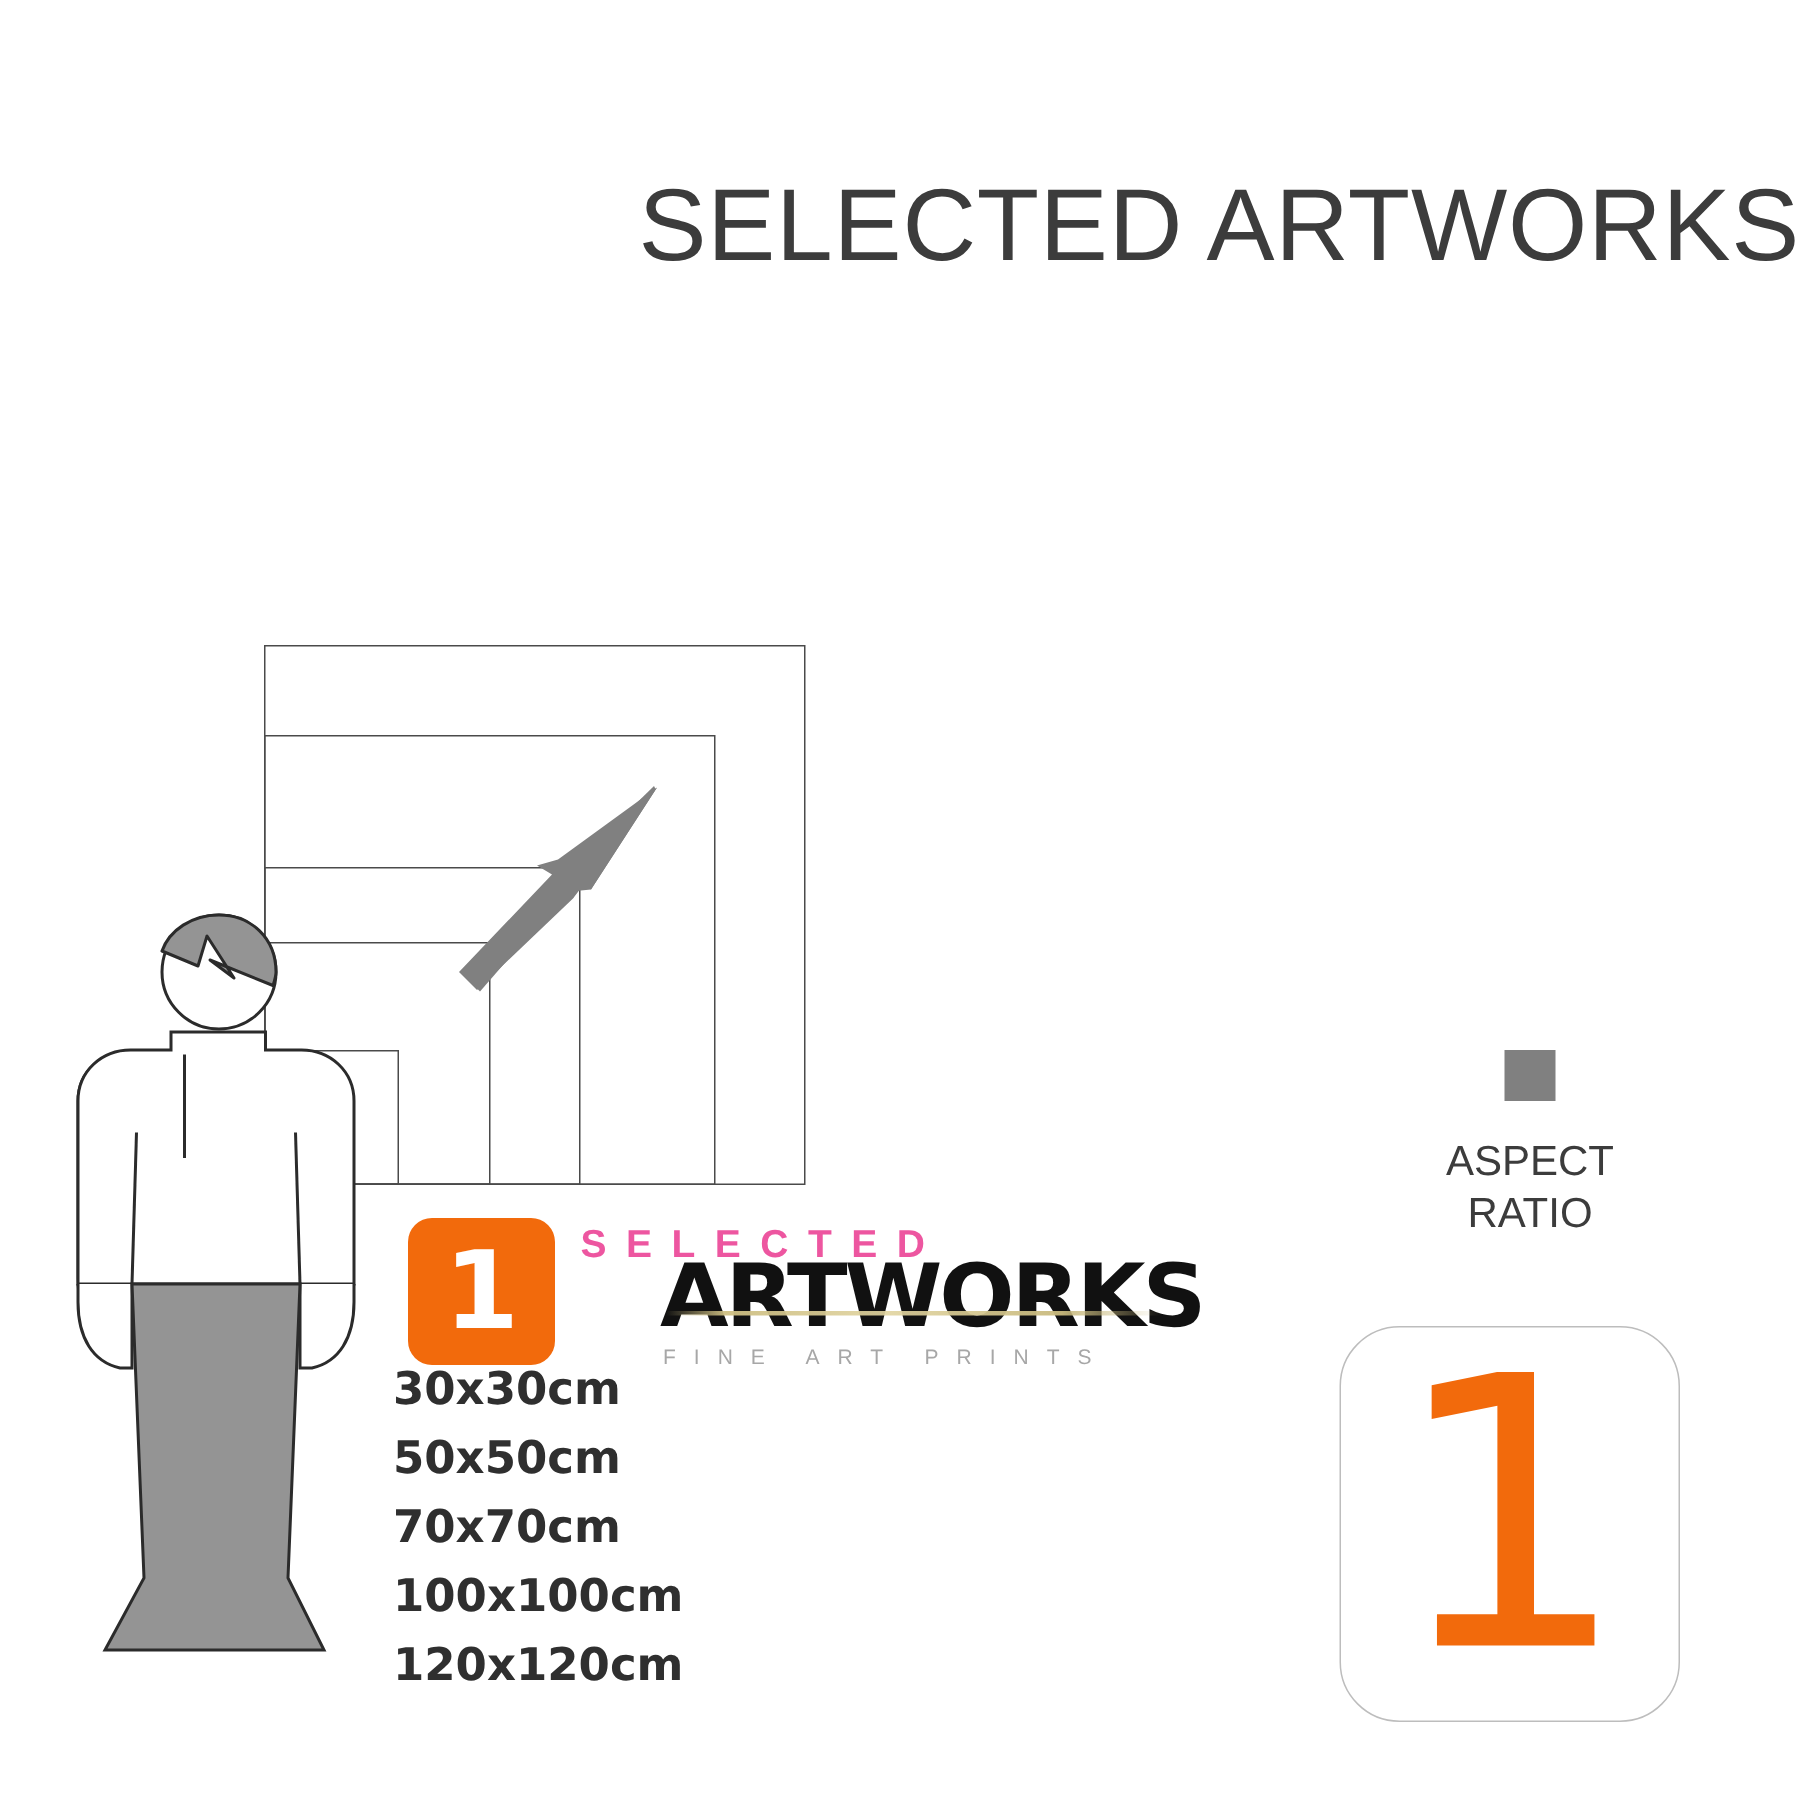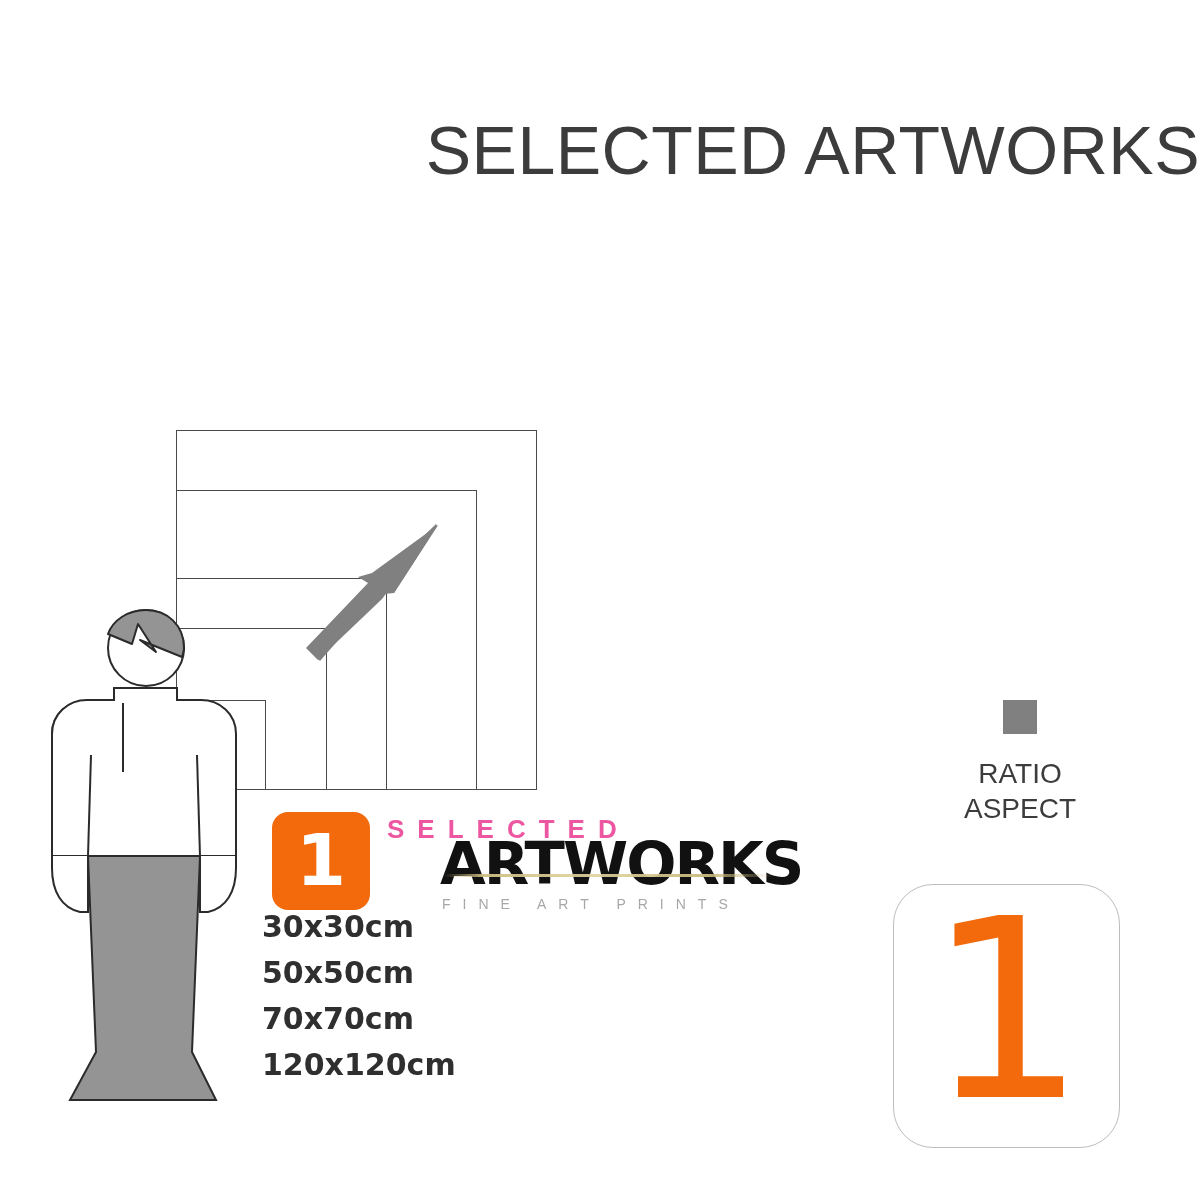--- a/index.html
+++ b/index.html
@@ -193,26 +193,27 @@
       <div class="logo-artworks">ARTWORKS</div>
       <div class="logo-scratch"></div>
       <div class="logo-tagline">FINE ART PRINTS</div>
     </div>
   </div>
 
   <div class="size-list">
     <div class="size-item">30x30cm</div>
     <div class="size-item">50x50cm</div>
     <div class="size-item">70x70cm</div>
+    <div class="size-item">100x100cm</div>
     <div class="size-item">120x120cm</div>
   </div>
 
   <div class="aspect-block">
     <div class="aspect-swatch"></div>
+    <div class="aspect-label">ASPECT</div>
     <div class="aspect-label">RATIO</div>
-    <div class="aspect-label">ASPECT</div>
   </div>
 
   <div class="number-card">
     <span class="number-card-digit">1</span>
   </div>
 
 </div>
 
 </body></html>

